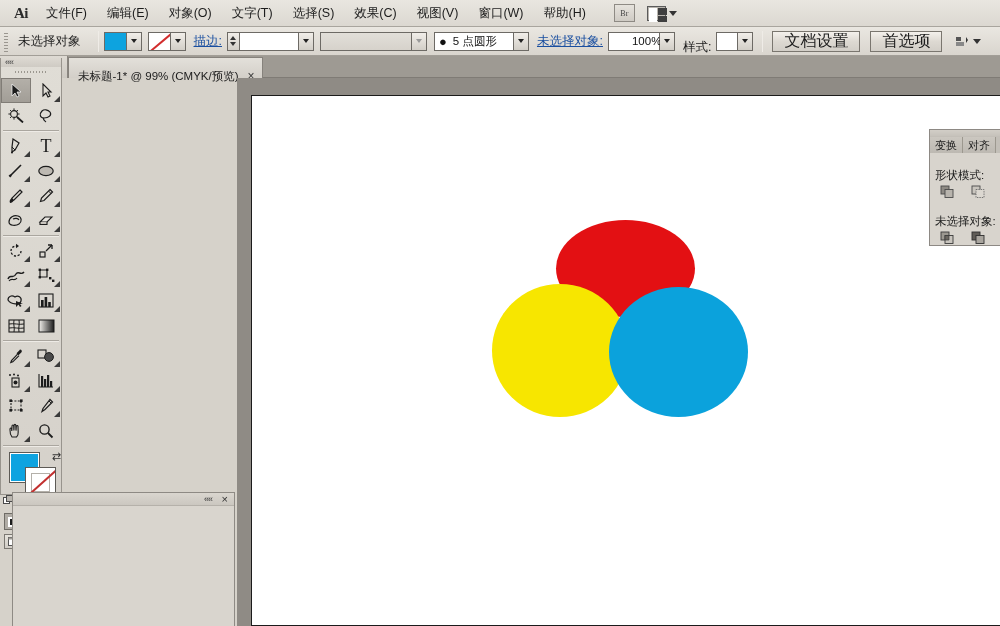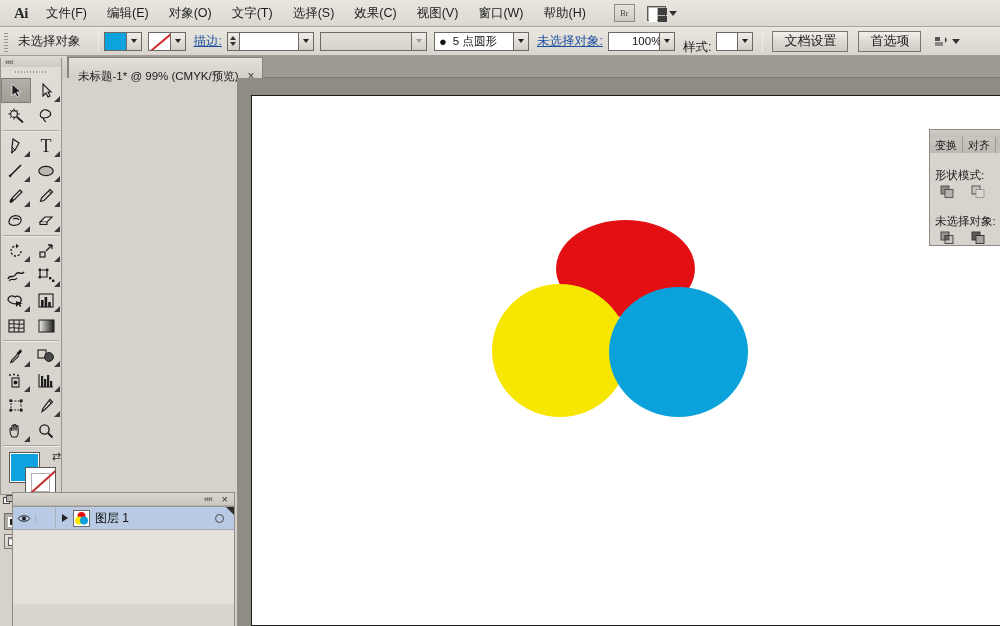--- a/index.html
+++ b/index.html
@@ -132,21 +132,21 @@
     background: #ffffff; display: flex; align-items: center;
     padding: 0 4px; font-size: 11.5px; color: #111;
     white-space: nowrap;
   }
   .field.gray { background: linear-gradient(to bottom,#e2dfd9,#d6d2cb); color: #8d8a85; }
   .combo { display: flex; align-items: center; }
   .btn-std {
     height: 21px; padding: 0 11px;
     border: 1px solid #7a766f;
     background: linear-gradient(to bottom,#f4f1ec 0%,#ddd9d2 50%, #d2cec7 100%);
-    font-size: 13px; color: #1c1c1c;
+    font-size: 16px; color: #1c1c1c;
     display: flex; align-items: center; justify-content: center;
     white-space: nowrap;
   }
   .cap-glyph {
     width: 15px; height: 15px; position: relative;
     display: flex; align-items: center; justify-content: center;
     font-size: 11px; color: #333;
   }
 
   
@@ -748,46 +748,20 @@
           </svg>
       </div>
     </div>
   </div>
 
   <div id="layerspanel">
     <div id="lp-titlebar">
       <span id="lp-collapse">««</span>
       <span id="lp-close">×</span>
     </div>
-    <div id="lp-list">
-      <div class="layer-row">
-        <div class="lr-eye">
-          <svg width="14" height="9" viewBox="0 0 14 9">
-            <path d="M1 4.5 C3.5 0.8 10.5 0.8 13 4.5 C10.5 8.2 3.5 8.2 1 4.5 Z" fill="none" stroke="#1c1c1c" stroke-width="1"></path>
-            <circle cx="7" cy="4.5" r="1.9" fill="#1c1c1c"></circle>
-          </svg>
-        </div>
-        <div class="lr-lock"></div>
-        <div class="lr-expand">
-          <span class="lr-tri"></span>
-        </div>
-        <div class="lr-thumb">
-          <svg width="15" height="15" viewBox="0 0 15 15">
-            <circle cx="7.5" cy="5" r="4" fill="#e31013"></circle>
-            <circle cx="5" cy="9.5" r="4" fill="#f7e600"></circle>
-            <circle cx="10" cy="9.5" r="4" fill="#0ba2dc"></circle>
-          </svg>
-        </div>
-        <div class="lr-name">图层 1</div>
-        <div class="lr-target">
-          <span class="lr-circle"></span>
-        </div>
-        <span class="lr-corner"></span>
-      </div>
-    </div>
   </div>
 
   <div id="rightpanel">
     <div id="rp-topstrip"></div>
     <div id="rp-tabs">
       <div class="rp-tab off">变换</div>
       <div class="rp-tab on2">对齐</div>
     </div>
     <div class="rp-section">形状模式:</div>
     <div class="rp-iconrow">

